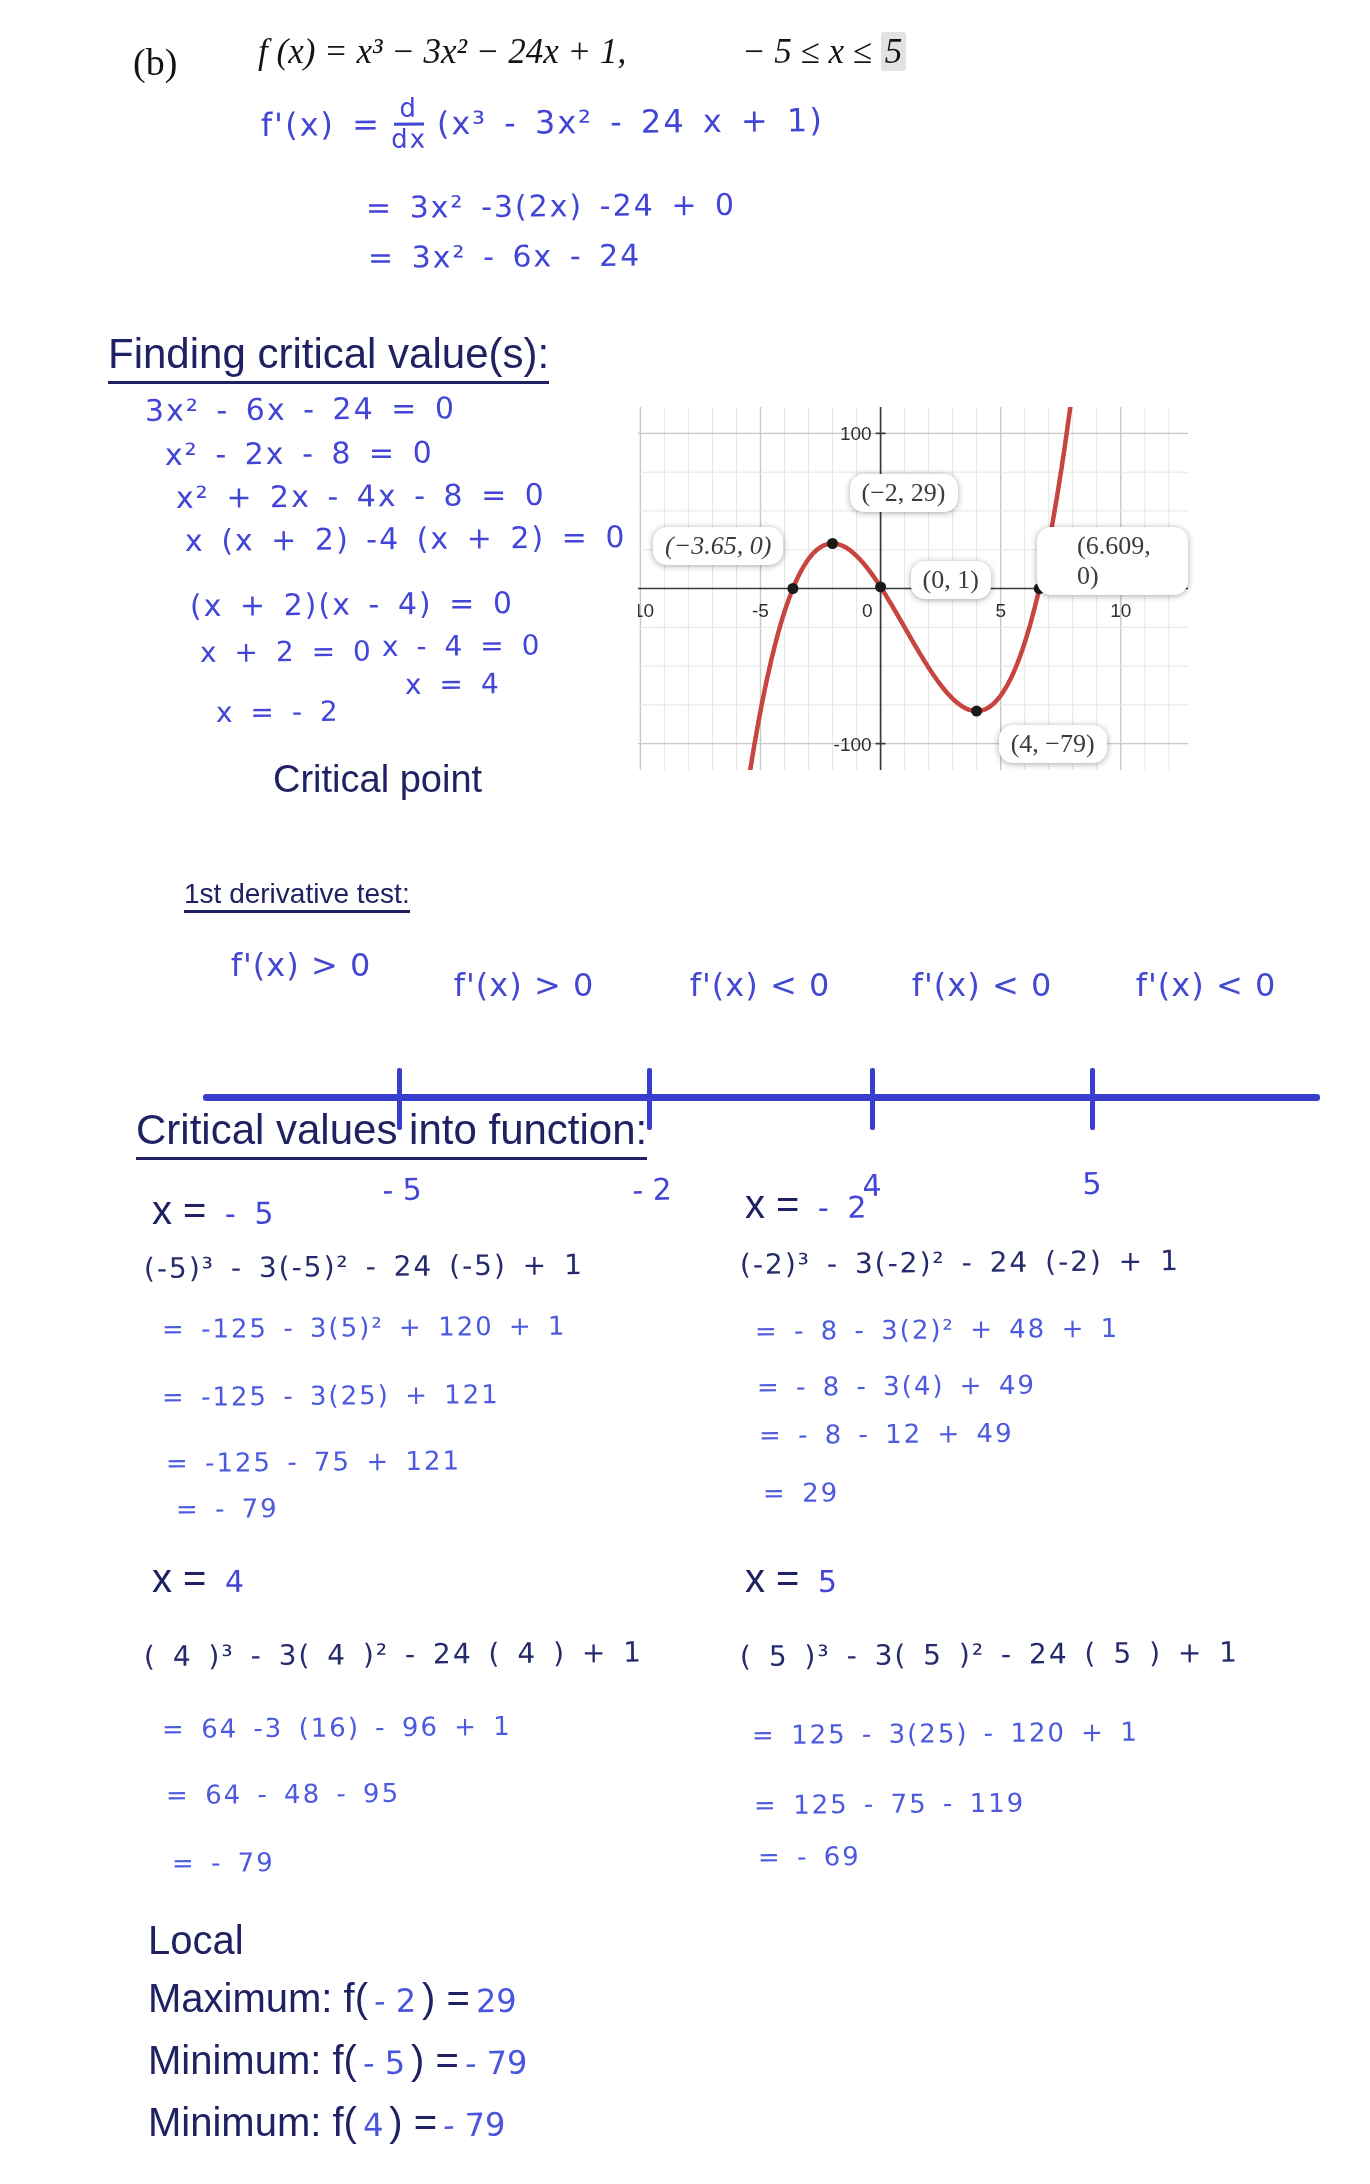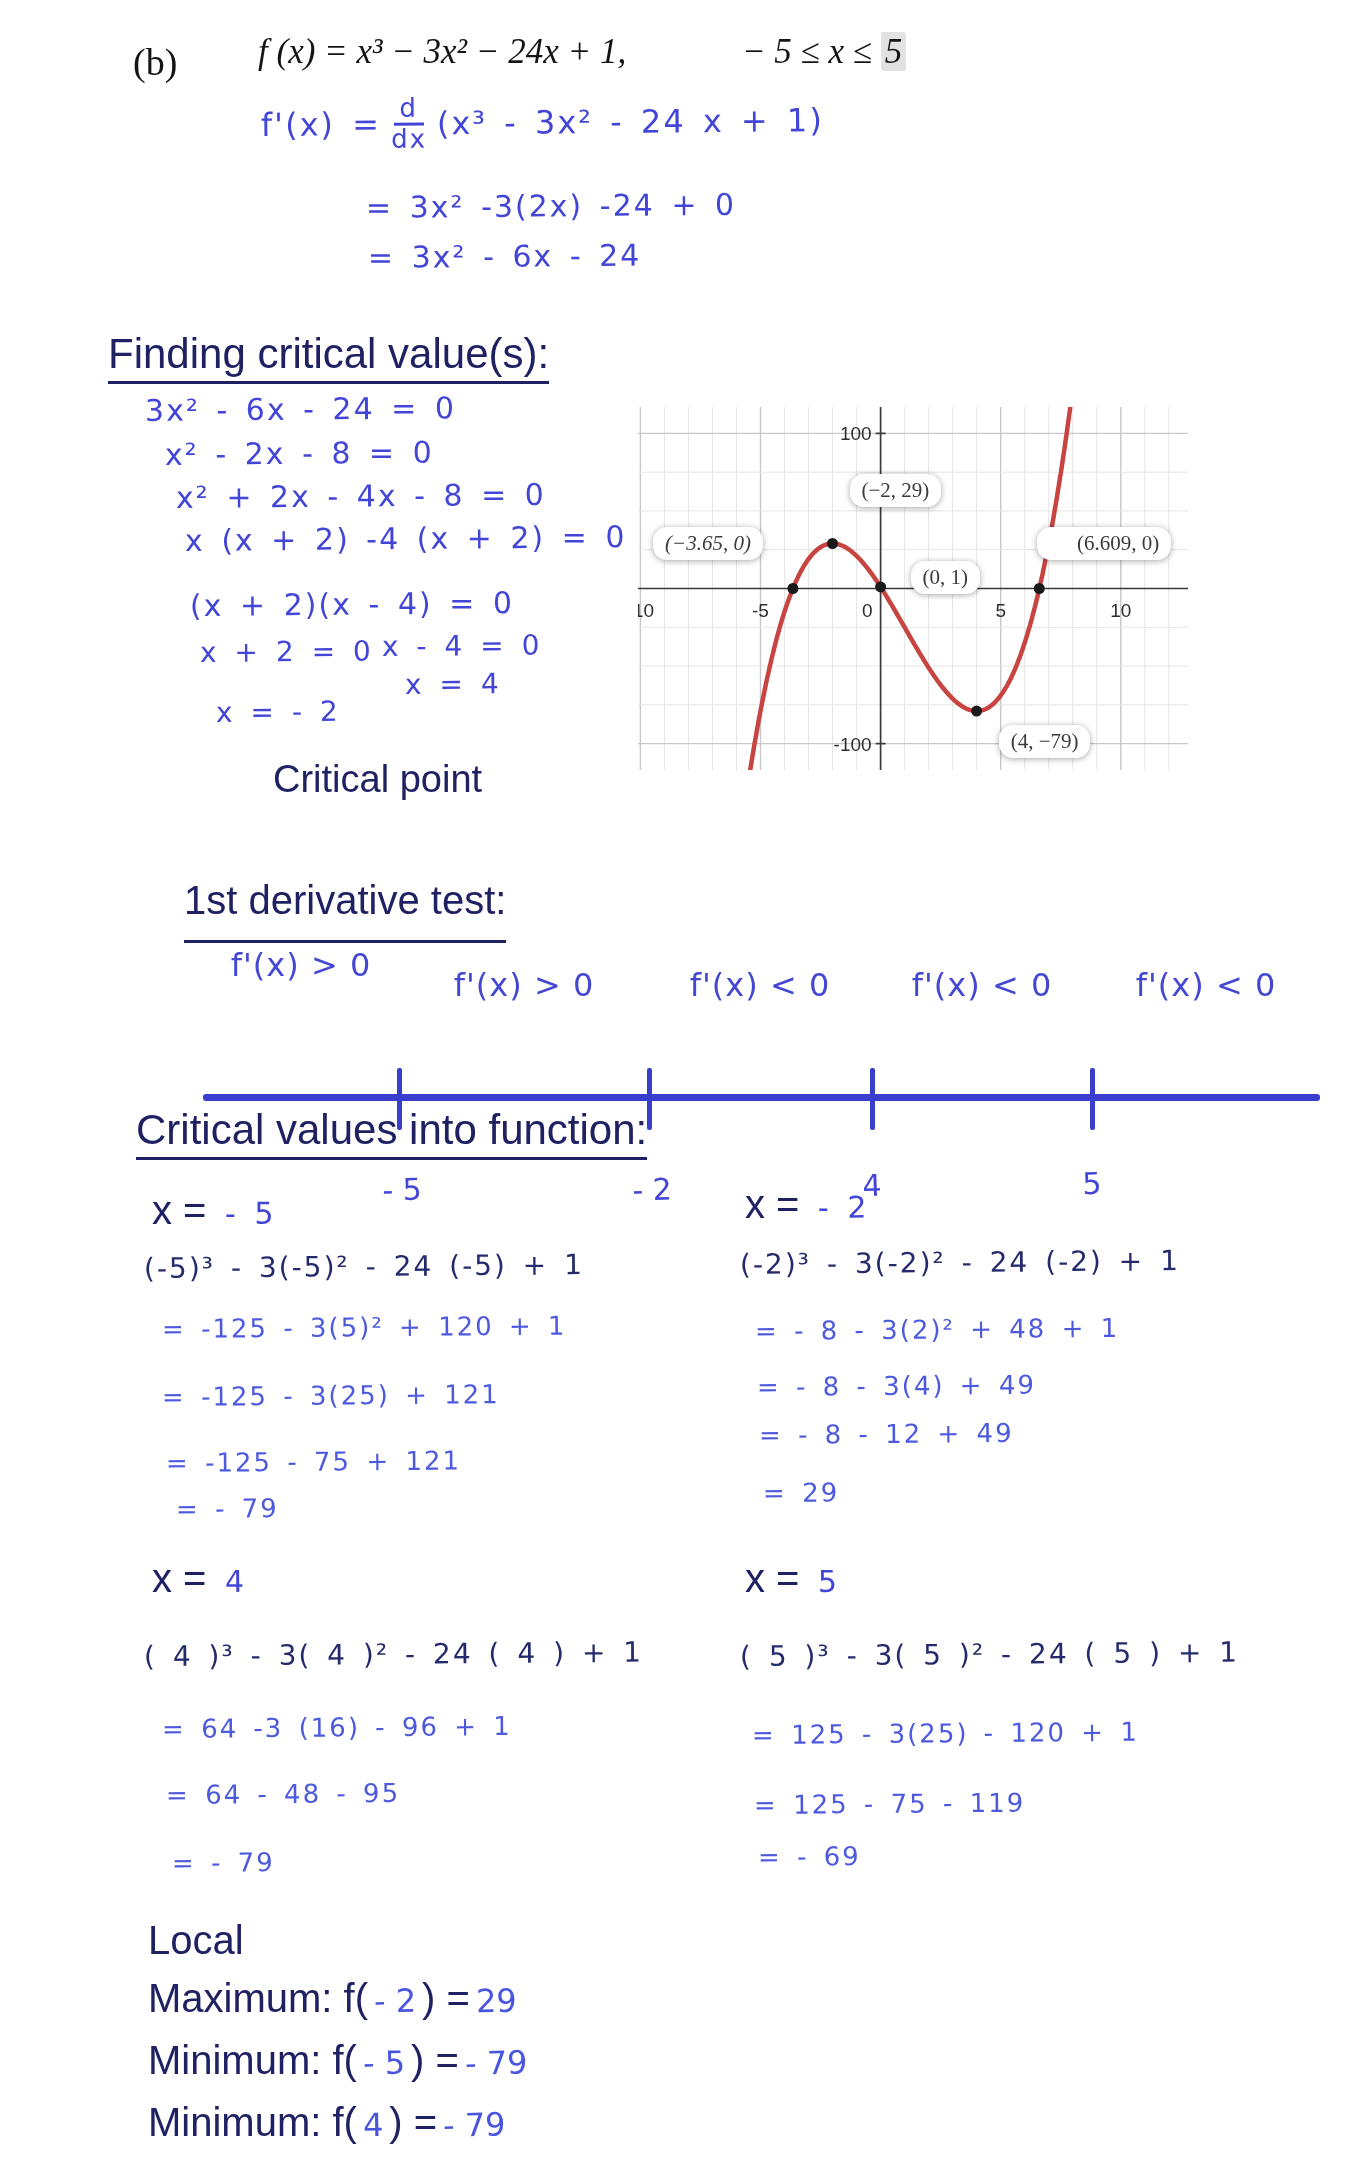--- a/index.html
+++ b/index.html
@@ -6,42 +6,42 @@
   .page{position:relative;width:1370px;height:2184px;background:#fff;overflow:hidden;
         font-family:"Liberation Sans",sans-serif;}
   .abs{position:absolute;white-space:nowrap;}
 
   
   .typed{font-family:"Liberation Sans",sans-serif;color:#1f2163;}
   .serif{font-family:"Liberation Serif",serif;color:#141414;}
   .eq-main{font-style:italic;font-size:35px;}
   .part-label{font-size:38px;}
   .heading{font-size:42px;letter-spacing:0;border-bottom:3px solid #1f2163;padding-bottom:3px;}
-  .subhead{font-size:40px;border-bottom:3px solid #1f2163;padding-bottom:17px;}
+  .subhead{font-size:28px;border-bottom:3px solid #1f2163;padding-bottom:0;}
   .plain-navy{font-size:38px;}
   .hl-gray{background:#e2e2e2;border-radius:3px;padding:0 4px;}
 
   
   .hand{font-family:"DejaVu Sans",sans-serif;color:#4245d6;letter-spacing:2px;word-spacing:5px;
         transform:rotate(-0.5deg);transform-origin:left center;}
   .hand-dark{color:#242a6b;}
   .hand-mid{color:#4d5ade;}
   .h30{font-size:30px;} .h28{font-size:28px;} .h26{font-size:26px;}
 
   
   .fline{display:flex;align-items:center;gap:10px;font-size:32px;}
   .frac{display:inline-flex;flex-direction:column;align-items:center;font-size:26px;line-height:1.05;}
   .frac .num{border-bottom:3px solid #4245d6;padding:0 6px 1px 6px;}
 
   
   .graph-wrap{position:absolute;left:630px;top:407px;width:550px;height:363px;margin-left:8px;}
   .graph-wrap svg{position:absolute;left:0;top:0;}
   .axlbl{font-family:"Liberation Sans",sans-serif;font-size:19px;fill:#2e2e2e;}
   .pt-label{position:absolute;background:#fff;border-radius:14px;box-shadow:0 1px 6px rgba(0,0,0,0.35);
-            padding:4px 12px;font-family:"Liberation Serif",serif;font-size:21px;color:#3b3b3b;}
+            padding:4px 12px;font-family:"Liberation Serif",serif;font-size:26px;color:#3b3b3b;}
 
   
   .nl-line{position:absolute;left:203px;top:1094px;width:1117px;height:7px;background:#3a3ecf;border-radius:3px;}
   .nl-tick{position:absolute;top:1068px;width:5px;height:62px;background:#3a3ecf;border-radius:2px;}
   .nl-region{position:absolute;transform:translateX(-50%);font-family:"DejaVu Sans",sans-serif;
              color:#4347d2;font-size:32px;letter-spacing:1px;white-space:nowrap;}
   .nl-num{position:absolute;transform:translateX(-50%) rotate(-2deg);font-family:"DejaVu Sans",sans-serif;
           color:#4245d6;font-size:30px;white-space:nowrap;}
 
   

